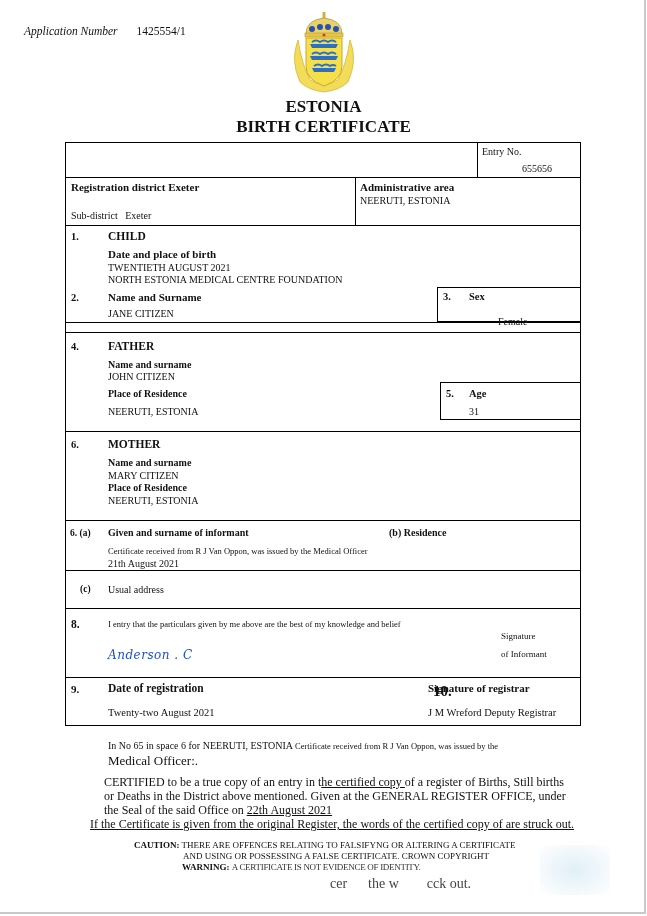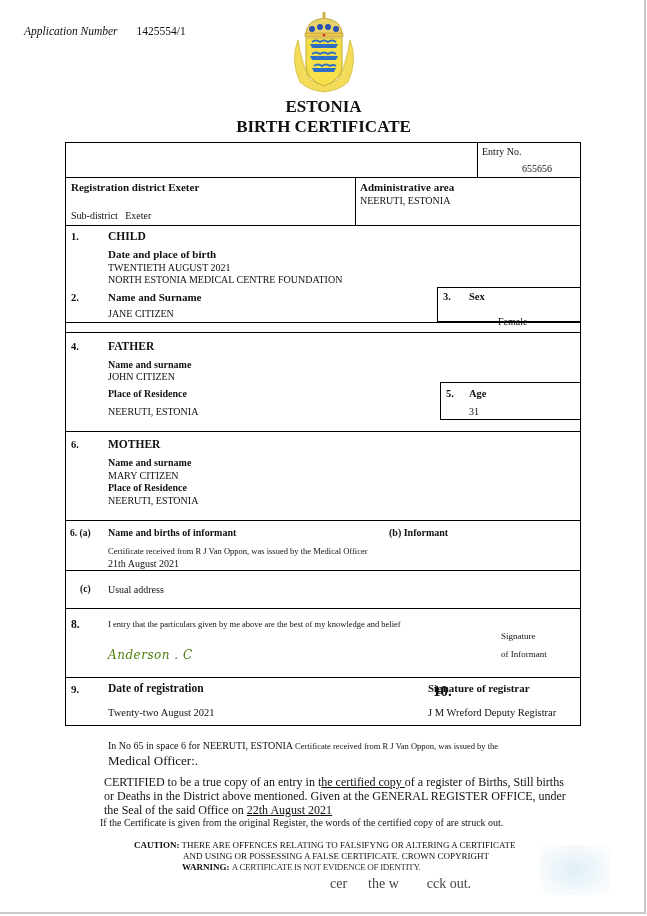--- a/index.html
+++ b/index.html
@@ -13,21 +13,21 @@
   .appno .lbl { font-style:italic; margin-right:16px; }
   .crest { position:absolute; left:288px; top:10px; width:72px; height:84px; }
   .title1 { position:absolute; left:0; width:647px; top:97px; text-align:center; font-weight:bold; font-size:17px; }
   .title2 { position:absolute; left:0; width:647px; top:117px; text-align:center; font-weight:bold; font-size:17px; }
 
   .box { position:absolute; border:1px solid #000; box-sizing:border-box; }
   .t { position:absolute; font-size:10px; white-space:nowrap; }
   .b { position:absolute; font-size:11.5px; font-weight:bold; white-space:nowrap; }
   .num { position:absolute; font-size:10.5px; font-weight:bold; }
   .vline { position:absolute; width:1px; background:#000; }
-  .sig { position:absolute; font-family:"DejaVu Serif", serif; font-style:italic; color:#4d7c0f; font-size:12px; letter-spacing:0.5px; }
+  .sig { position:absolute; font-family:"DejaVu Serif", serif; font-style:italic; color:#1d4ed8; font-size:12px; letter-spacing:0.5px; }
 
   .bottom { position:absolute; white-space:nowrap; }
   .u { text-decoration:underline; }
   .smudge { position:absolute; left:540px; top:845px; width:70px; height:50px; background:radial-gradient(ellipse at center, rgba(200,225,240,0.55), rgba(255,255,255,0)); }
 </style>
 </head>
 <body>
 
 <div class="page-edge-r"></div>
 <div class="page-edge-b"></div>
@@ -109,22 +109,22 @@
 <div class="box" style="left:65px; top:431px; width:516px; height:90px;"></div>
 <div class="num" style="left:71px; top:439px;">6.</div>
 <div class="b" style="left:108px; top:438px;">MOTHER</div>
 <div class="b" style="left:108px; top:457px; font-size:10px;">Name and surname</div>
 <div class="t" style="left:108px; top:470px;">MARY CITIZEN</div>
 <div class="b" style="left:108px; top:482px; font-size:10px;">Place of Residence</div>
 <div class="t" style="left:108px; top:495px;">NEERUTI, ESTONIA</div>
 
 <div class="box" style="left:65px; top:520px; width:516px; height:51px;"></div>
 <div class="num" style="left:70px; top:528px; font-size:9.5px;">6. (a)</div>
-<div class="b" style="left:108px; top:527px; font-size:10px;">Name and births of informant</div>
-<div class="b" style="left:389px; top:527px; font-size:10px;">(b) Informant</div>
+<div class="b" style="left:108px; top:527px; font-size:10px;">Given and surname of informant</div>
+<div class="b" style="left:389px; top:527px; font-size:10px;">(b) Residence</div>
 <div class="t" style="left:108px; top:546px; font-size:8.5px;">Certificate received from R J Van Oppon, was issued by the Medical Officer</div>
 <div class="t" style="left:108px; top:558px;">21th August 2021</div>
 
 <div class="box" style="left:65px; top:570px; width:516px; height:39px;"></div>
 <div class="num" style="left:80px; top:584px; font-size:9.5px;">(c)</div>
 <div class="t" style="left:108px; top:584px;">Usual address</div>
 
 <div class="box" style="left:65px; top:608px; width:516px; height:70px;"></div>
 <div class="num" style="left:71px; top:618px; font-size:11.5px;">8.</div>
 <div class="t" style="left:108px; top:619px; font-size:8.5px;">I entry that the particulars given by me above are the best of my knowledge and belief</div>
@@ -146,21 +146,21 @@
 </div>
 <div class="bottom" style="left:108px; top:753px; font-size:13px;">Medical Officer:.</div>
 
 <div class="bottom" style="left:104px; top:775px; font-size:12px;">
   <span>CERTIFIED to be a true copy of an entry in t</span><span class="u">he certified copy </span><span>of a register of Births, Still births</span>
 </div>
 <div class="bottom" style="left:104px; top:789px; font-size:12px;">or Deaths in the District above mentioned. Given at the GENERAL REGISTER OFFICE, under</div>
 <div class="bottom" style="left:104px; top:803px; font-size:12px;">
   <span>the Seal of the said Office on  </span><span class="u">22th  August  2021</span>
 </div>
-<div class="bottom" style="left:100px; top:817px; font-size:10px;">If the Certificate is given from the original Register, the words of the certified copy of are struck out.</div>
+<div class="bottom" style="left:90px; top:817px; font-size:12px;text-decoration:underline;">If the Certificate is given from the original Register, the words of the certified copy of are struck out.</div>
 
 <div class="bottom" style="left:134px; top:840px; font-size:9px;">
   <b>CAUTION:</b>
   <span>THERE ARE OFFENCES RELATING TO FALSIFYNG OR ALTERING A CERTIFICATE</span>
 </div>
 <div class="bottom" style="left:183px; top:851px; font-size:9px;">AND USING OR POSSESSING A FALSE CERTIFICATE. CROWN COPYRIGHT</div>
 <div class="bottom" style="left:182px; top:862px; font-size:9px;">
   <b>WARNING:</b>
   <span style="letter-spacing:-0.3px; color:#333;">A CERTIFICATE IS NOT EVIDENCE OF IDENTITY.</span>
 </div>

